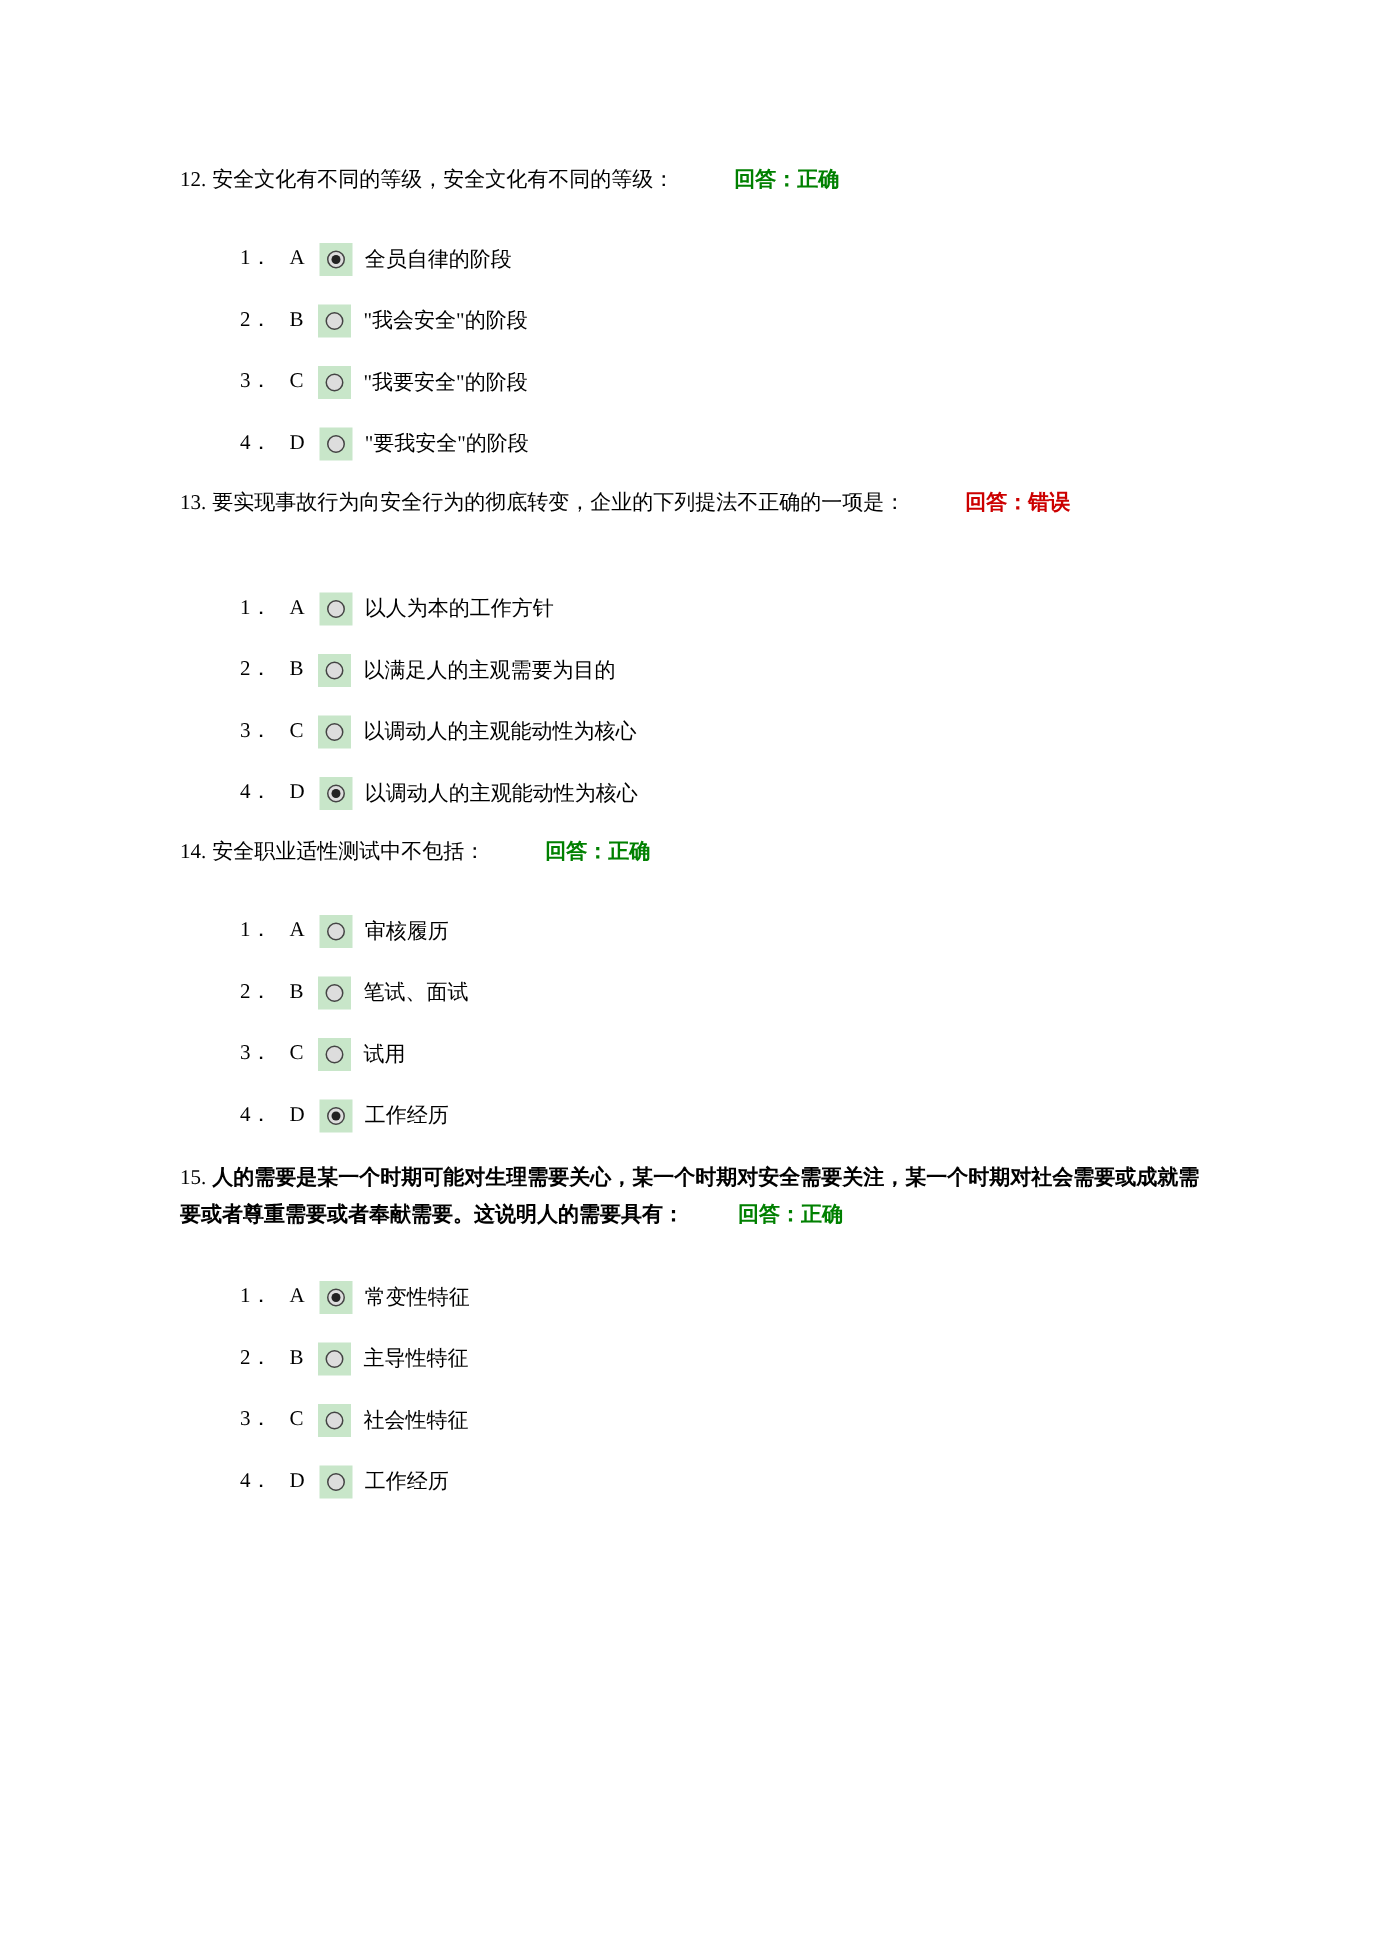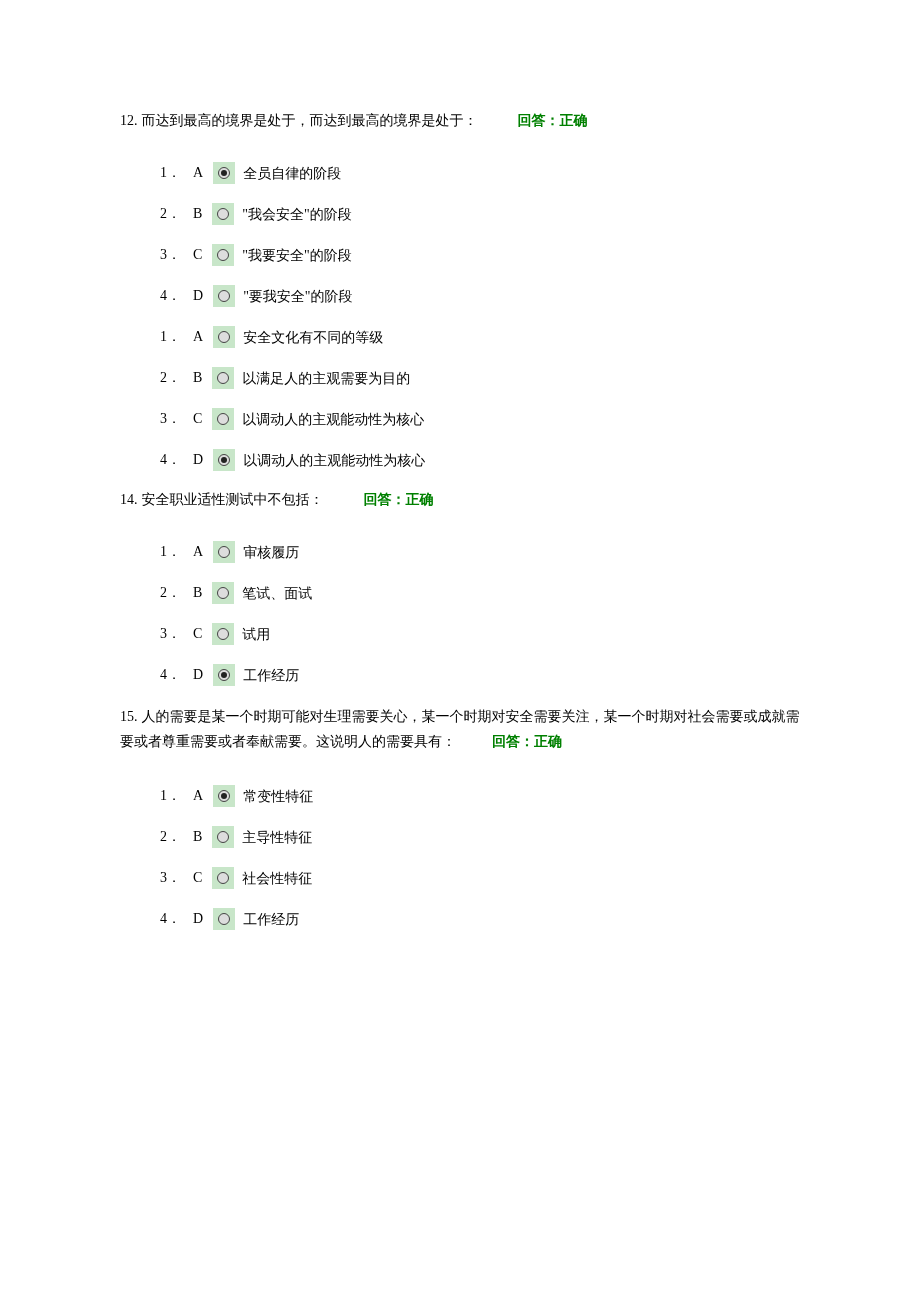--- a/index.html
+++ b/index.html
@@ -87,33 +87,34 @@
     .option-text {
       padding-top: 2px;
       text-align: right;
     }
     .question-header-multiline {
       margin-bottom: 30px;
       line-height: 1.8;
     }
     .question-header-multiline .question-text {
       margin-right: 0;
+      font-weight: bold;
     }
     .inline-feedback {
       margin-left: 36px;
     }
   </style>
 </head>
 <body>
 
 <div id="content">
     <div class="question-block">
       <div class="question-header">
         <span class="question-number">12.</span>
-        <span class="question-text">而达到最高的境界是处于，而达到最高的境界是处于：</span>
+        <span class="question-text">安全文化有不同的等级，安全文化有不同的等级：</span>
         <span><span class="feedback-correct">回答：</span><span class="feedback-correct">正确</span></span>
       </div>
       <ul class="options-list">
         <li class="option-item">
           <span class="option-index">1．</span>
           <span class="option-letter">A</span>
           <span class="radio-box">
             <span class="radio-circle selected"></span>
           </span>
           <span class="option-text">全员自律的阶段</span>
@@ -138,28 +139,33 @@
           <span class="option-index">4．</span>
           <span class="option-letter">D</span>
           <span class="radio-box">
             <span class="radio-circle"></span>
           </span>
           <span class="option-text">"要我安全"的阶段</span>
         </li>
       </ul>
     </div>
     <div class="question-block">
-      <ul class="options-list">
-        <li class="option-item">
-          <span class="option-index">1．</span>
-          <span class="option-letter">A</span>
-          <span class="radio-box">
-            <span class="radio-circle"></span>
-          </span>
-          <span class="option-text">安全文化有不同的等级</span>
+      <div class="question-header" style="margin-bottom: 48px;">
+        <span class="question-number">13.</span>
+        <span class="question-text">要实现事故行为向安全行为的彻底转变，企业的下列提法不正确的一项是：</span>
+        <span><span class="feedback-wrong">回答：</span><span class="feedback-wrong">错误</span></span>
+      </div>
+      <ul class="options-list">
+        <li class="option-item">
+          <span class="option-index">1．</span>
+          <span class="option-letter">A</span>
+          <span class="radio-box">
+            <span class="radio-circle"></span>
+          </span>
+          <span class="option-text">以人为本的工作方针</span>
         </li>
         <li class="option-item">
           <span class="option-index">2．</span>
           <span class="option-letter">B</span>
           <span class="radio-box">
             <span class="radio-circle"></span>
           </span>
           <span class="option-text">以满足人的主观需要为目的</span>
         </li>
         <li class="option-item">

